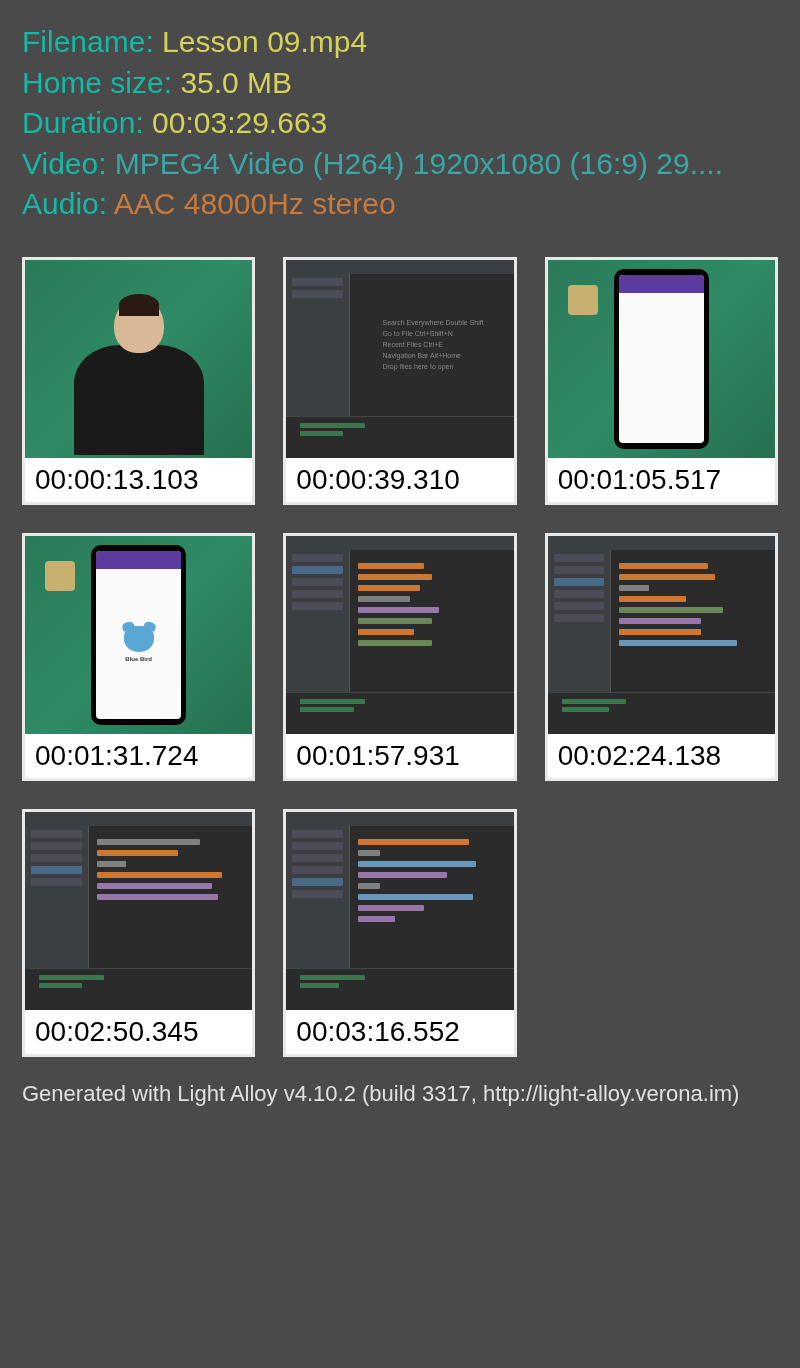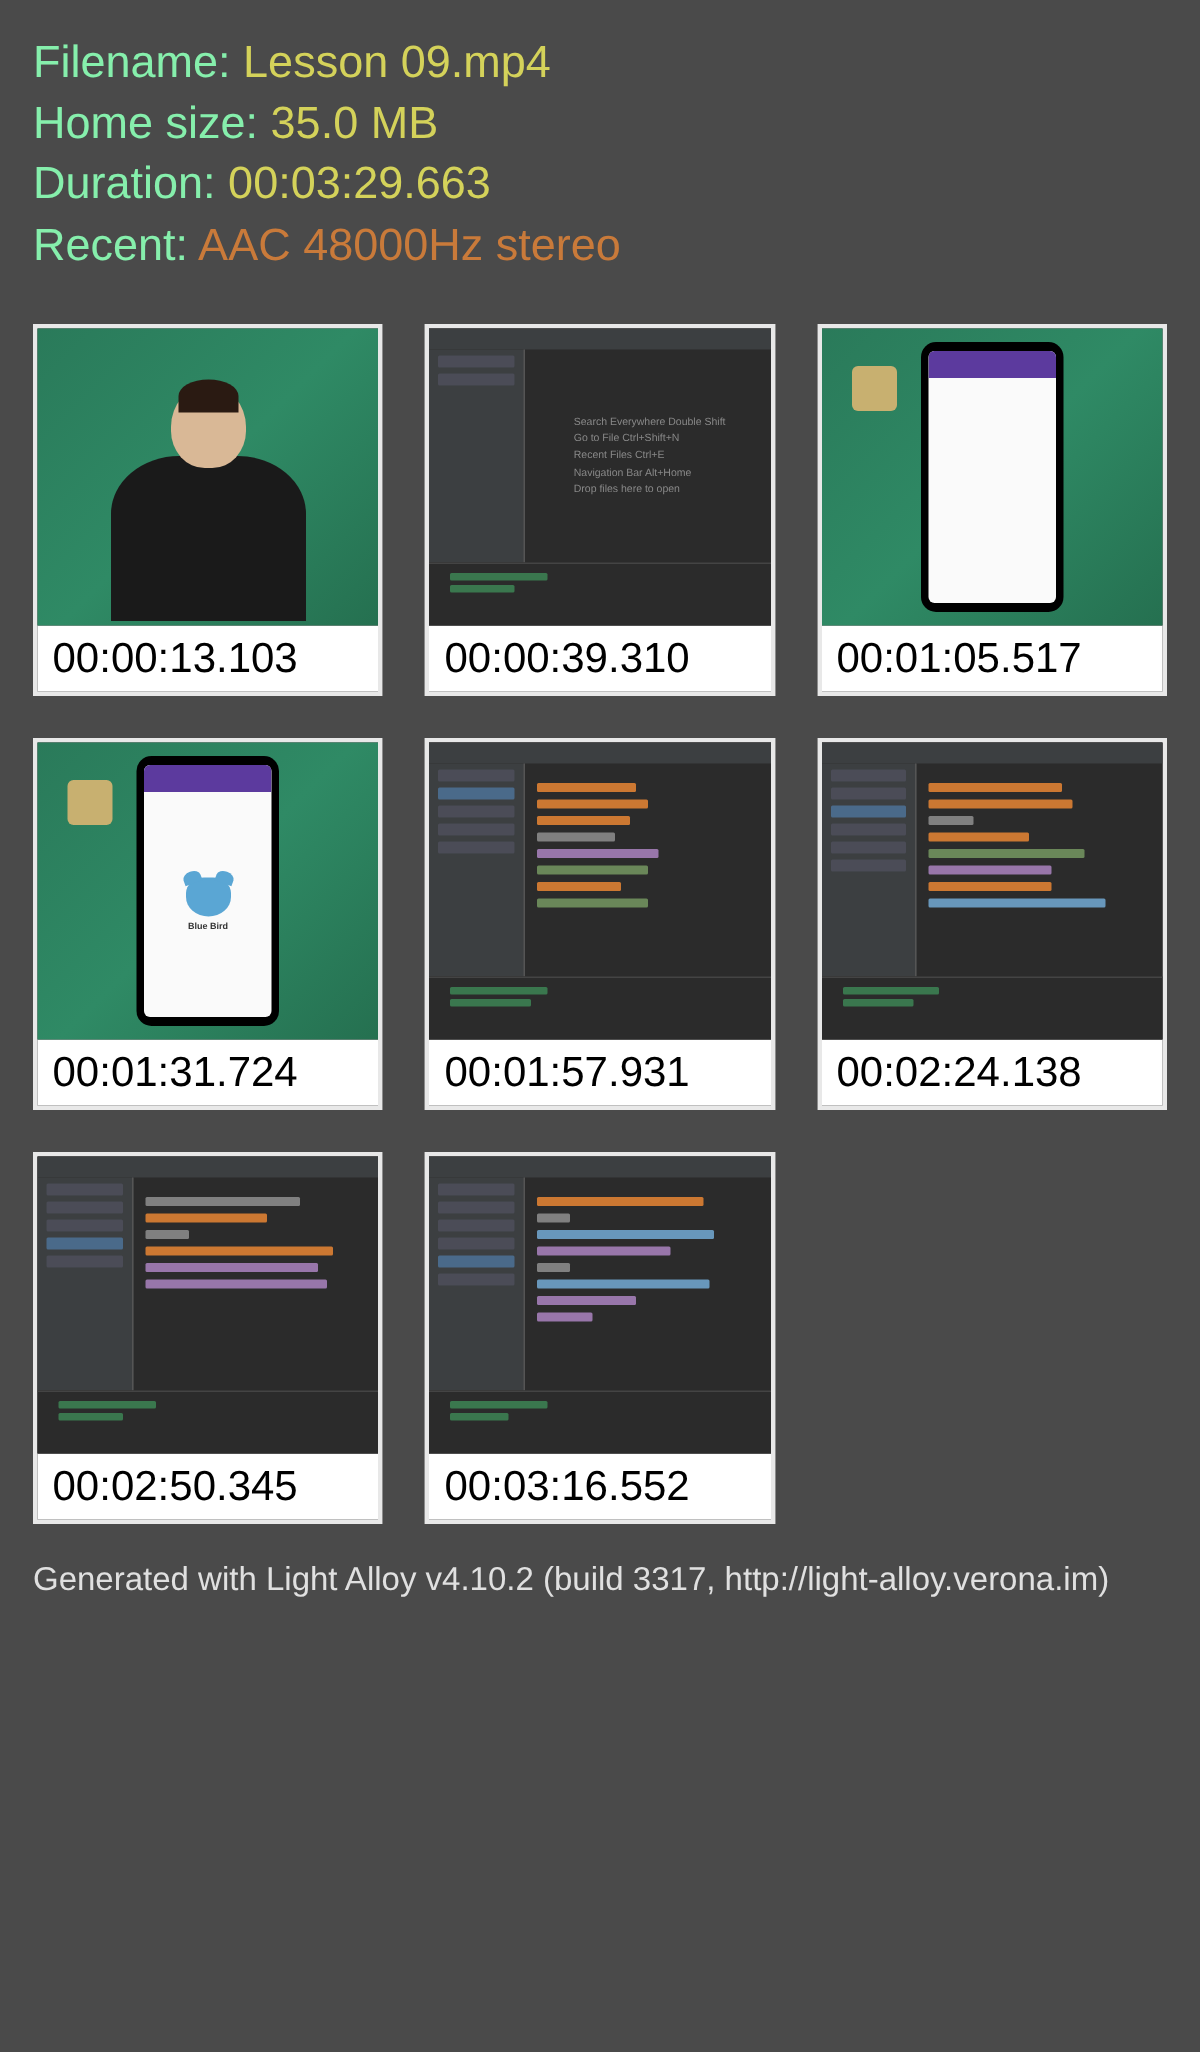--- a/index.html
+++ b/index.html
@@ -14,21 +14,21 @@
     .info-panel {
       padding: 22px 22px 10px 22px;
     }
     .info-row {
       font-size: 30px;
       line-height: 1.35;
       white-space: nowrap;
       overflow: hidden;
       text-overflow: ellipsis;
     }
-    .label-text { color: #86efac; }
+    .label-text { color: #14b8a6; }
     .val-yellow { color: #d4d25a; }
     .val-teal { color: #3aa6a6; }
     .val-orange { color: #c97a3a; }
     .thumbs {
       display: grid;
       grid-template-columns: 1fr 1fr 1fr;
       gap: 28px 28px;
       padding: 22px 22px 10px 22px;
     }
     .thumb {
@@ -208,21 +208,24 @@
   <div class="info-row">
     <span class="label-text">Filename: </span><span class="val-yellow">Lesson 09.mp4</span>
   </div>
   <div class="info-row">
     <span class="label-text">Home size: </span><span class="val-yellow">35.0 MB</span>
   </div>
   <div class="info-row">
     <span class="label-text">Duration: </span><span class="val-yellow">00:03:29.663</span>
   </div>
   <div class="info-row">
-    <span class="label-text">Recent: </span><span class="val-orange">AAC 48000Hz stereo</span>
+    <span class="label-text">Video: </span><span class="val-teal">MPEG4 Video (H264) 1920x1080 (16:9) 29....</span>
+  </div>
+  <div class="info-row">
+    <span class="label-text">Audio: </span><span class="val-orange">AAC 48000Hz stereo</span>
   </div>
 </div>
 
 <div class="thumbs">
 
   <div class="thumb">
     <div class="thumb-img green-bg">
       <div class="presenter">
         <div class="presenter-head">
             <div class="presenter-hair"></div>

